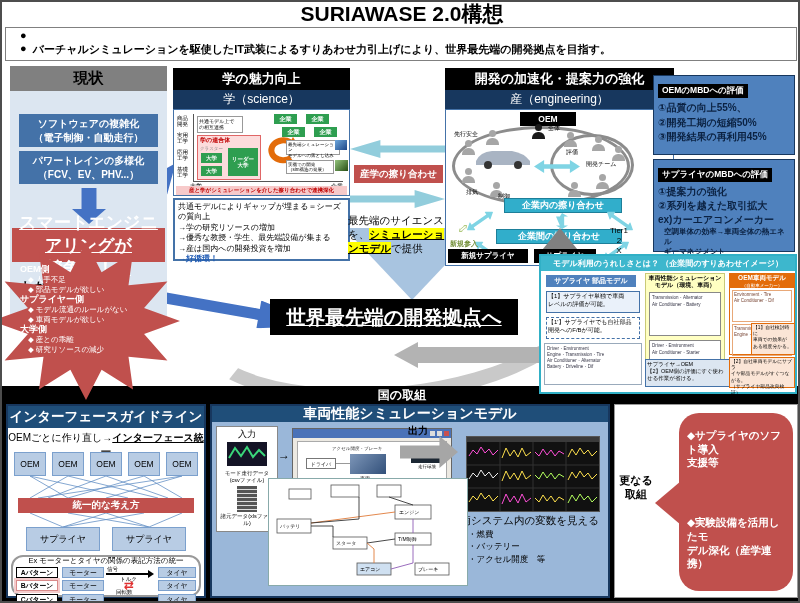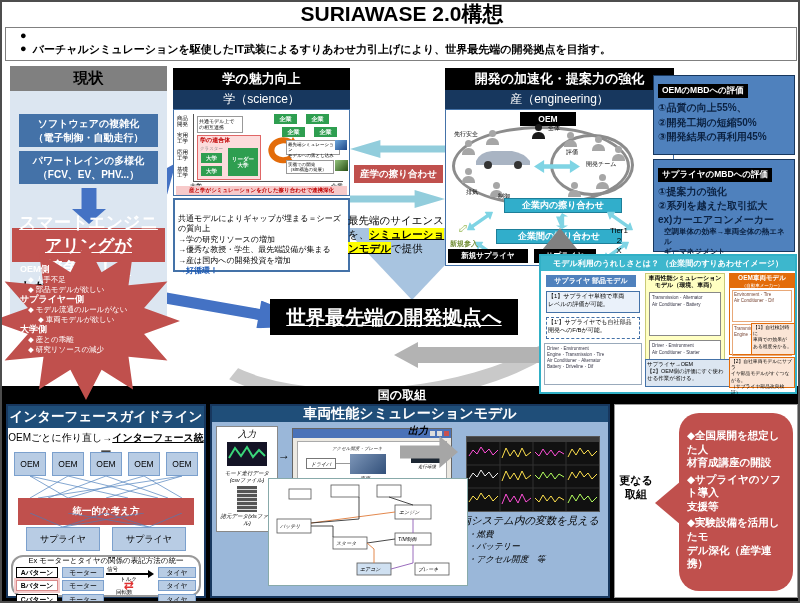--- a/index.html
+++ b/index.html
@@ -63,21 +63,21 @@
   <div class="abs ctr pre" style="left:10px;top:226px;width:153px;height:34px;background:#c0504d;color:#fff;font-size:17px;font-weight:bold;text-decoration:underline;z-index:3;">スマートエンジニアリングが
 競争力！！</div>
   <div class="abs b" style="left:20px;top:276px;font-size:12px;z-index:3;">しかし、、、</div>
   <div class="abs star" style="left:-10px;top:240px;width:188px;height:158px;background:#c0504d;z-index:3;"></div>
   <div class="abs" style="left:18px;top:262px;width:152px;color:#fff;font-size:7.5px;line-height:1.25;z-index:4;">
     <div class="b" style="font-size:9px;">OEM側</div>
     <div style="padding-left:8px;">◆ 人手不足</div>
     <div style="padding-left:8px;">◆ 部品モデルが欲しい</div>
     <div class="b" style="font-size:9px;">サプライヤー側</div>
     <div style="padding-left:8px;">◆ モデル流通のルールがない</div>
-    <div style="padding-left:8px;margin-left:10px;">◆ 車両モデルが欲しい</div>
+    <div style="padding-left:8px;">◆ 車両モデルが欲しい</div>
     <div class="b" style="font-size:9px;">大学側</div>
     <div style="padding-left:8px;">◆ 産との乖離</div>
     <div style="padding-left:8px;">◆ 研究リソースの減少</div>
   </div>
 
   <div class="abs" style="left:171px;top:66px;width:177px;z-index:2;">
     <div class="ctr blackbox" style="height:22px;font-size:13px;">学の魅力向上</div>
     <div class="ctr" style="height:19px;background:#17375e;color:#fff;font-size:12px;">学（science）</div>
     <div style="position:relative;height:85px;background:#fff;border:1px solid #4472a8;">
       <div class="abs" style="left:19px;top:4px;width:1px;height:68px;background:#555;"></div>
@@ -112,21 +112,21 @@
 モデルへの落とし込み</div>
       <div class="abs notebox pre" style="left:112px;top:50px;width:48px;height:14px;font-size:4.5px;line-height:1.2;padding:1px;">実機での開発
 （sim構造の発展）</div>
       <div class="abs" style="right:2px;top:30px;width:12px;height:10px;background:linear-gradient(135deg,#6fa8dc,#1c4587);"></div>
       <div class="abs" style="right:1px;top:50px;width:13px;height:11px;background:linear-gradient(135deg,#93c47d,#274e13);"></div>
       <div class="abs" style="left:16px;top:72px;font-size:6px;">大学</div>
       <div class="abs" style="right:6px;top:72px;font-size:6px;">企業</div>
       <div class="abs ctr" style="left:2px;bottom:0;width:171px;height:9px;background:#f7caca;color:#c00000;font-size:5.5px;font-weight:bold;">産と学がシミュレーションを介した擦り合わせで連携深化</div>
     </div>
   </div>
-  <div class="abs" style="left:171px;top:196px;width:177px;height:74px;background:#fff;border:2px solid #4472a8;padding:14px 3px;font-size:8px;line-height:1.3;z-index:2;">
+  <div class="abs" style="left:171px;top:196px;width:177px;height:63px;background:#fff;border:2px solid #4472a8;padding:2px 3px;font-size:8px;line-height:1.3;z-index:2;">
     <div>共通モデルによりギャップが埋まる＝シーズの質向上</div>
     <div>→学の研究リソースの増加</div>
     <div>→優秀な教授・学生、最先端設備が集まる</div>
     <div>→産は国内への開発投資を増加</div>
     <div class="b" style="color:#1f5bb5;">→好循環！</div>
   </div>
 
   <div class="abs ar-l" style="left:348px;top:138px;width:95px;height:18px;background:#92cddc;z-index:2;"></div>
   <div class="abs ctr" style="left:352px;top:163px;width:89px;height:18px;background:#c0504d;color:#fff;font-size:9.5px;font-weight:bold;z-index:2;">産学の擦り合わせ</div>
   <div class="abs ar-r" style="left:348px;top:188px;width:95px;height:18px;background:#92cddc;z-index:2;"></div>
@@ -266,21 +266,21 @@
           <line x1="60" y1="0" x2="22" y2="22"></line>
             <line x1="60" y1="0" x2="150" y2="22"></line>
           <line x1="98" y1="0" x2="40" y2="22"></line>
             <line x1="98" y1="0" x2="160" y2="22"></line>
           <line x1="136" y1="0" x2="60" y2="22"></line>
             <line x1="136" y1="0" x2="174" y2="22"></line>
           <line x1="174" y1="0" x2="98" y2="22"></line>
             <line x1="174" y1="0" x2="30" y2="22"></line>
         </g>
       </svg>
-      <div class="abs ctr" style="left:10px;top:70px;width:176px;height:27px;background:#c0504d;color:#fff;font-size:9.5px;font-weight:bold;">統一的な考え方</div>
+      <div class="abs ctr" style="left:10px;top:70px;width:176px;height:15px;background:#c0504d;color:#fff;font-size:9.5px;font-weight:bold;">統一的な考え方</div>
       <svg class="abs" style="left:0;top:85px;" width="196" height="14">
         <g stroke="#4a7ebb" stroke-width="0.8" opacity="0.85">
           <line x1="22" y1="0" x2="55" y2="14"></line>
             <line x1="60" y1="0" x2="141" y2="14"></line>
           <line x1="98" y1="0" x2="55" y2="14"></line>
             <line x1="98" y1="0" x2="141" y2="14"></line>
           <line x1="136" y1="0" x2="55" y2="14"></line>
             <line x1="174" y1="0" x2="141" y2="14"></line>
         </g>
       </svg>
@@ -306,21 +306,21 @@
       <div class="abs ctr b" style="left:8px;top:166px;width:42px;height:11px;border:1.5px solid #000;background:#fff;font-size:6.8px;">Cパターン</div>
       <div class="abs ctr lbbox" style="left:54px;top:166px;width:42px;height:11px;font-size:6.8px;">モーター</div>
       <div class="abs" style="left:98px;top:171px;width:50px;height:1.5px;background:#000;"></div>
       <div class="abs" style="left:114px;top:173px;font-size:5.5px;">数式</div>
       <div class="abs ctr lbbox" style="left:150px;top:166px;width:38px;height:11px;font-size:6.8px;">タイヤ</div>
     </div>
   </div>
 
   <div class="abs" style="left:208px;top:402px;width:400px;height:194px;border:2px solid #17375e;background:#9ab7d9;z-index:2;">
     <div class="ctr navyhdr" style="height:16px;font-size:14px;">車両性能シミュレーションモデル</div>
-    <div style="position:relative;height:168px;font-style:italic;">
+    <div style="position:relative;height:168px;">
 
       <div class="abs" style="left:4px;top:4px;width:62px;height:106px;background:#fff;border:1px solid #888;text-align:center;">
         <div style="font-size:9px;padding-top:1px;">入力</div>
         <svg width="40" height="24" viewBox="0 0 40 24" style="background:#141426;margin-top:1px;">
           <polyline points="2,16 8,6 14,14 20,5 26,15 32,8 38,14" stroke="#3ad67a" stroke-width="2" fill="none"></polyline>
         </svg>
         <div class="pre" style="font-size:5.5px;line-height:1.2;">モード走行データ
 (csvファイル)</div>
         <div style="width:20px;height:26px;background:#555;margin:3px auto 1px;background-image:repeating-linear-gradient(#555 0 3px,#ddd 3px 4px);"></div>
         <div style="font-size:5.5px;">諸元データ(xlsファイル)</div>
@@ -417,22 +417,20 @@
         </svg>
       </div>
     </div>
   </div>
 
   <div class="abs" style="left:612px;top:402px;width:184px;height:194px;background:#fff;border:1px solid #999;z-index:2;">
     <div class="abs ctr pre b" style="left:0px;top:62px;width:42px;height:40px;font-size:11px;line-height:1.3;">更なる
 取組</div>
     <div class="abs" style="left:40px;top:76px;width:0;height:0;border-top:22px solid transparent;border-bottom:22px solid transparent;border-right:26px solid #c0504d;"></div>
     <div class="abs" style="left:64px;top:8px;width:114px;height:178px;background:#c0504d;border-radius:20px;display:flex;flex-direction:column;justify-content:space-between;padding:16px 8px 20px;box-sizing:border-box;">
-      <div class="pre" style="color:#fff;font-weight:bold;font-size:10.5px;line-height:1.3;">◆全国展開を想定した人
-材育成講座の開設</div>
       <div class="pre" style="color:#fff;font-weight:bold;font-size:10.5px;line-height:1.3;">◆サプライヤのソフト導入
 支援等</div>
       <div class="pre" style="color:#fff;font-weight:bold;font-size:10.5px;line-height:1.3;">◆実験設備を活用したモ
 デル深化（産学連携）</div>
     </div>
   </div>
 
 </div>
 
 </body></html>

